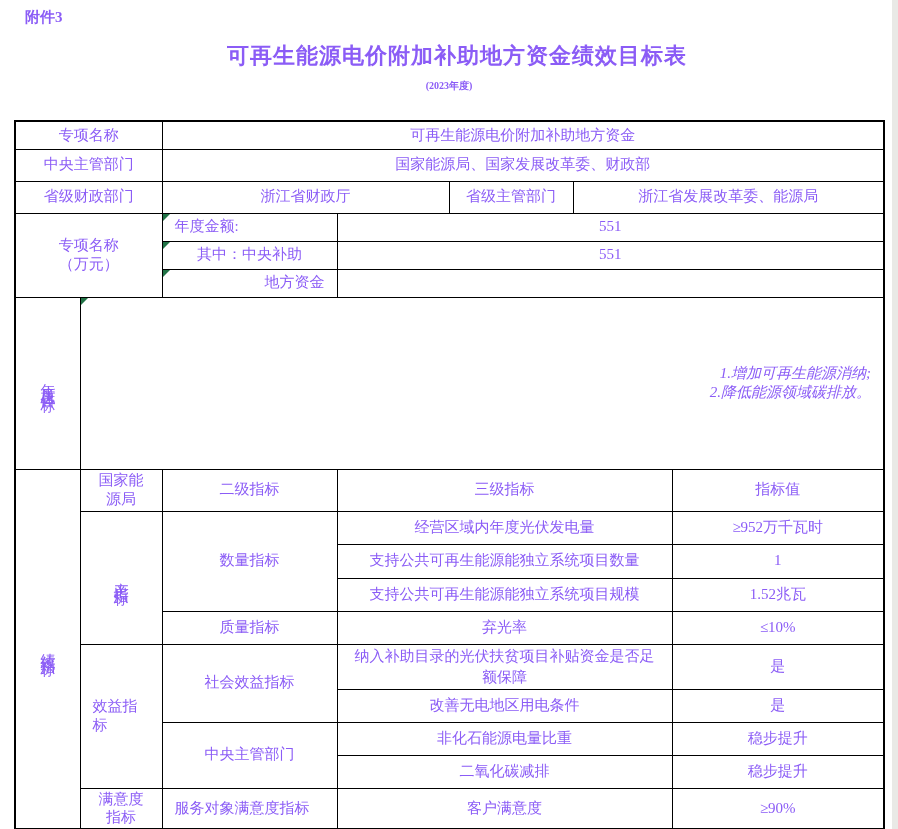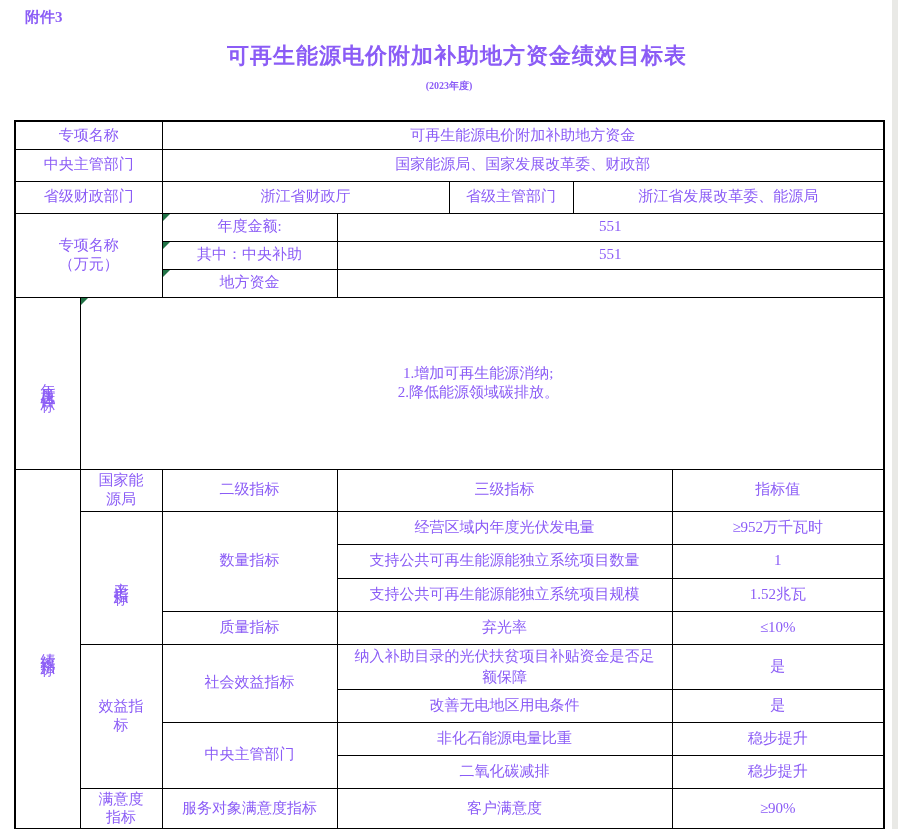--- a/index.html
+++ b/index.html
@@ -8,26 +8,26 @@
   .scan-edge{position:absolute;top:0;right:0;width:6px;height:829px;background:#e9e9e6;}
   .attachment{position:absolute;left:25px;top:8px;font-size:15px;font-weight:bold;}
   .title{position:absolute;left:0;top:41px;width:100%;text-align:center;
          font-size:22px;font-weight:bold;letter-spacing:1px;padding-left:8px;}
   .subtitle{position:absolute;left:0;top:79px;width:100%;text-align:center;
             font-size:10px;font-weight:bold;}
   table.main{position:absolute;left:14px;top:120px;width:869px;border-collapse:collapse;
              table-layout:fixed;border:2px solid #000;}
   td{border:1px solid #000;font-size:15px;text-align:center;vertical-align:middle;
      padding:1px 12px;line-height:1.3;overflow:hidden;position:relative;word-break:break-all;}
-  .al{text-align:center;}
-  .ar{}
+  .al{text-align:left;}
+  .ar{text-align:right;}
   .vcell{padding:0;}
   .vtext{writing-mode:vertical-rl;text-orientation:upright;letter-spacing:3px;
          display:inline-block;line-height:1.1;}
-  .goal-cell{text-align:center;padding-left:5px;}
+  .goal-cell{text-align:right;padding-left:5px;font-style:italic;}
   .goal-cell div{line-height:1.25;}
   .force-wrap{padding:1px 15px;line-height:1.25;}
   .two-line{line-height:1.4;}
   .corner-tri{position:absolute;top:0;left:0;width:0;height:0;display:block;
               border-top:7px solid #217346;border-right:7px solid transparent;}
 </style>
 </head>
 <body>
 
 <div class="page">

